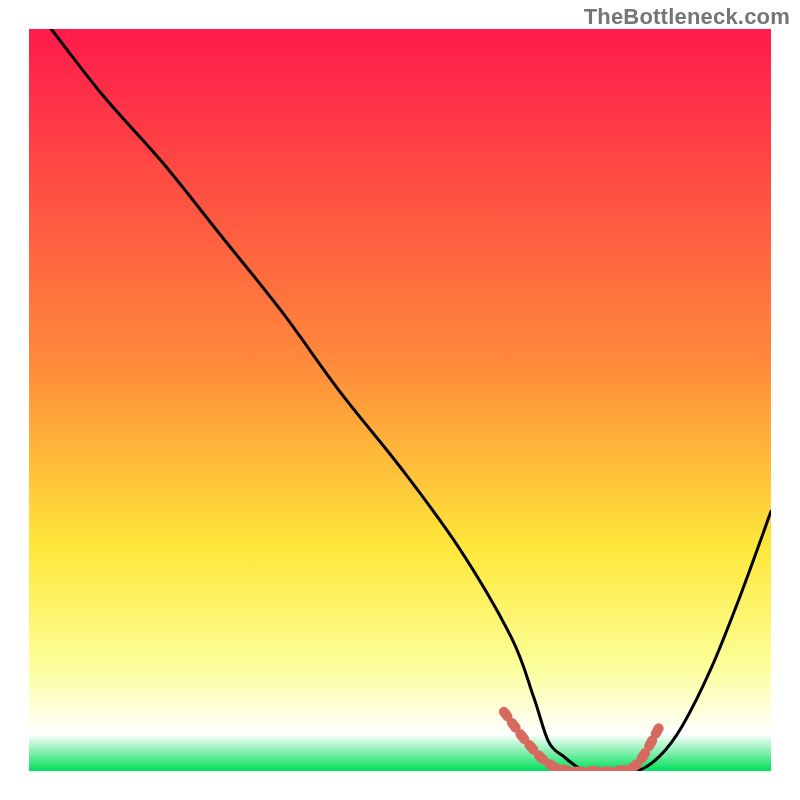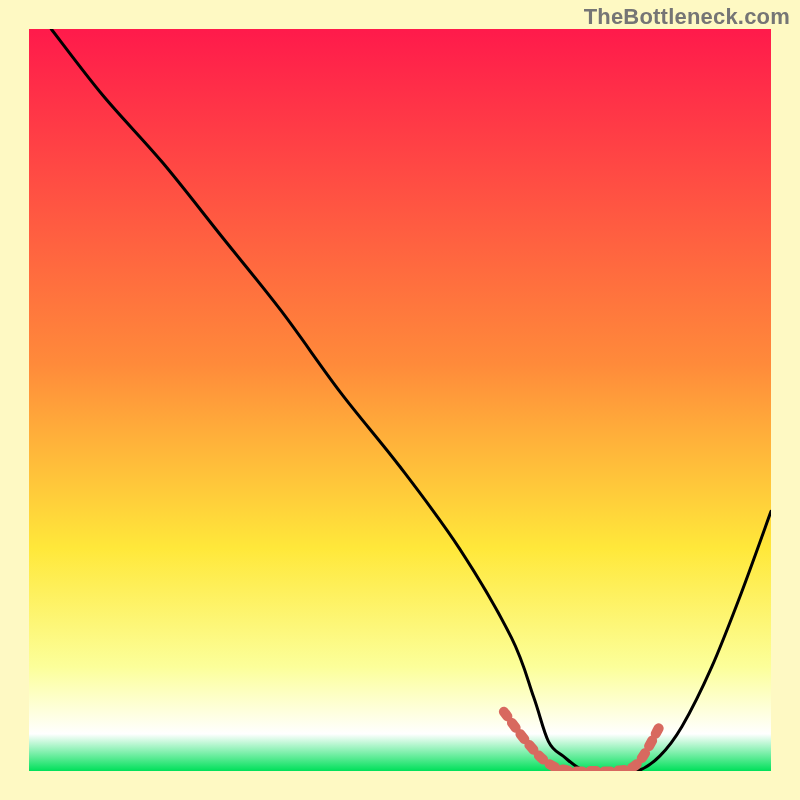--- a/index.html
+++ b/index.html
@@ -1,21 +1,21 @@
 <!DOCTYPE html>
 <html><head>
 <meta charset="utf-8">
 <style>
   * { margin: 0; padding: 0; box-sizing: border-box; }
   html, body { width: 800px; height: 800px; overflow: hidden; background: #000; }
   .frame {
     position: relative;
     width: 800px;
     height: 800px;
-    background: #fef9c3;
+    background: #ffffff;
   }
   .watermark {
     position: absolute;
     top: 4px;
     right: 10px;
     color: #757575;
     font-family: Arial, Helvetica, sans-serif;
     font-size: 22px;
     font-weight: bold;
     letter-spacing: 0.2px;

